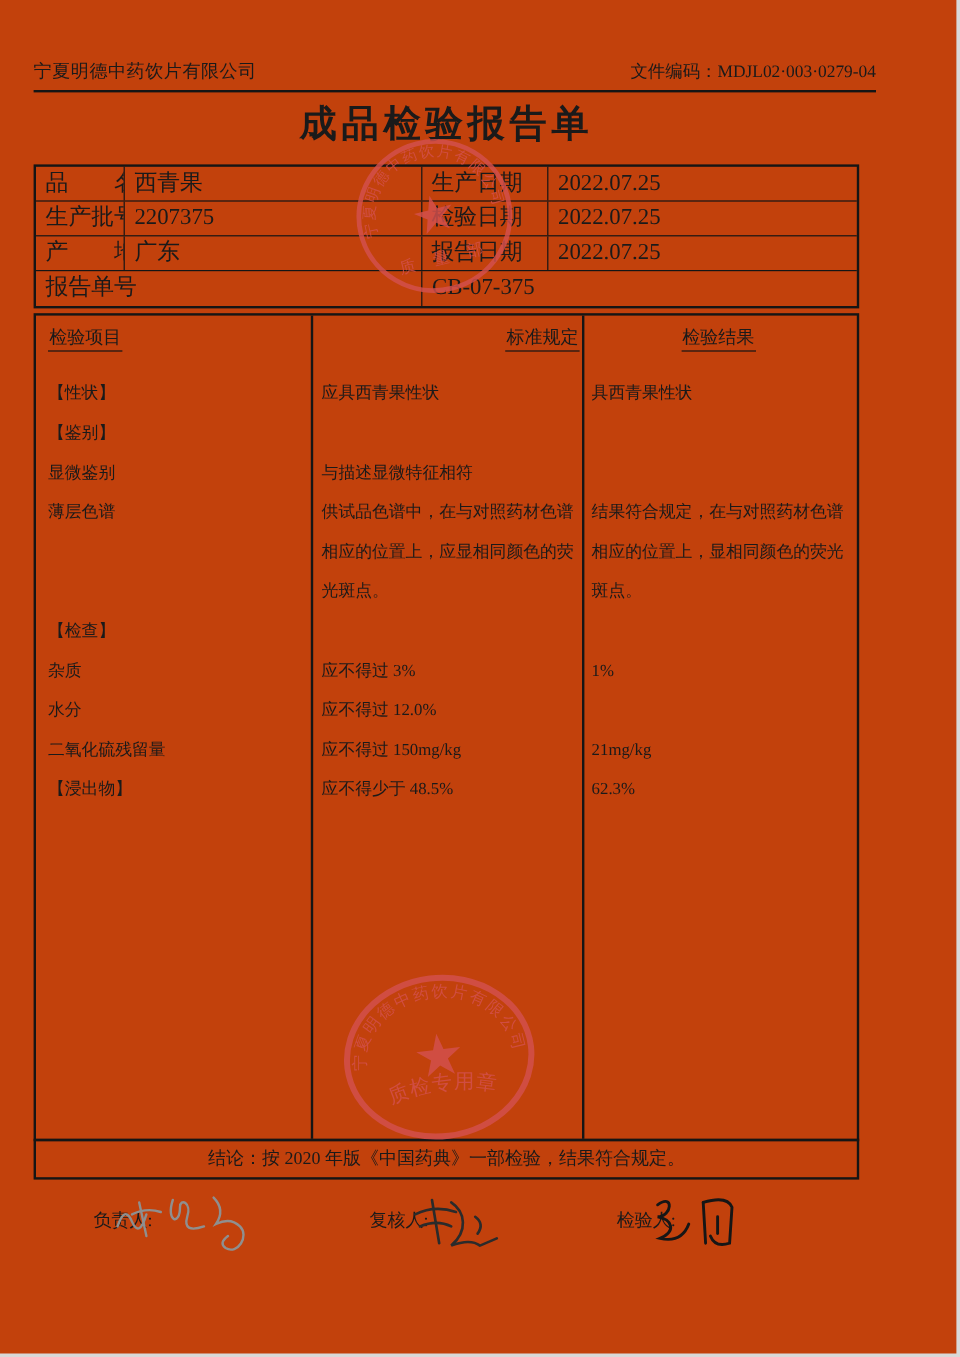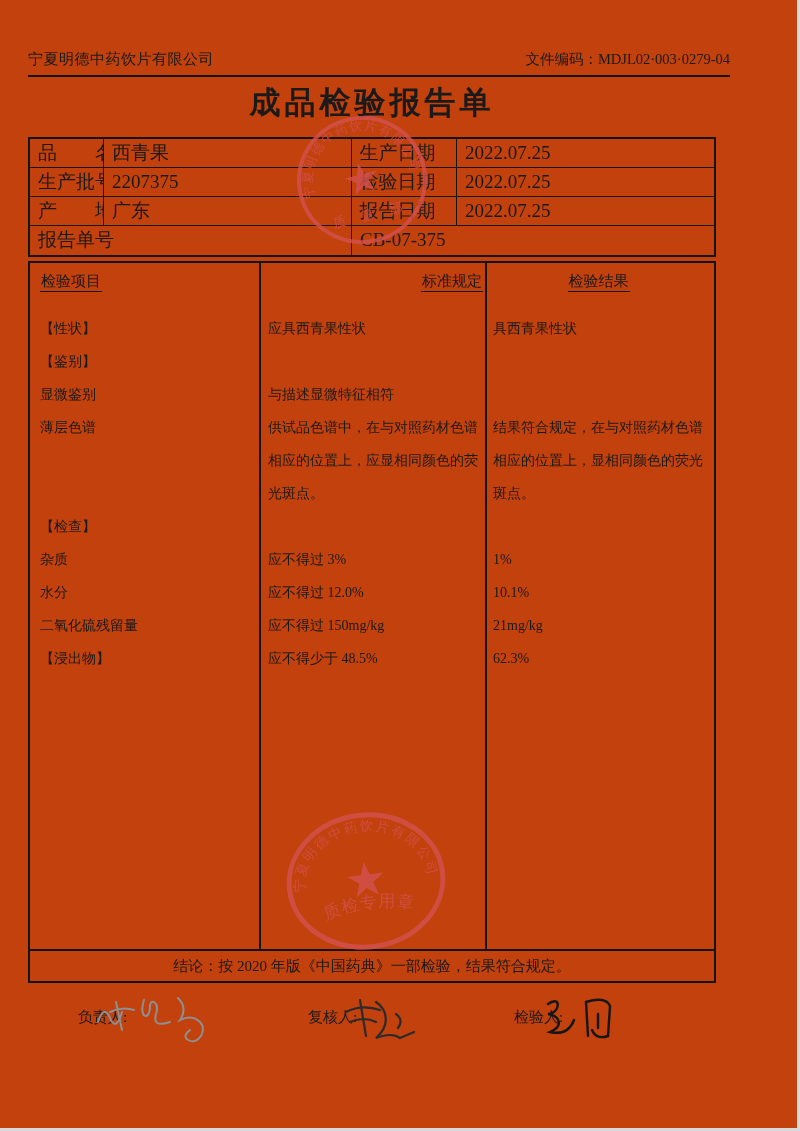--- a/index.html
+++ b/index.html
@@ -150,21 +150,20 @@
         <div class="mcell mc3"></div>
       </div>
       <div class="mrow">
         <div class="mcell mc1">杂质</div>
         <div class="mcell mc2">应不得过 3%</div>
         <div class="mcell mc3">1%</div>
       </div>
       <div class="mrow">
         <div class="mcell mc1">水分</div>
         <div class="mcell mc2">应不得过 12.0%</div>
-        <div class="mcell mc3">10.1%</div>
       </div>
       <div class="mrow">
         <div class="mcell mc1">二氧化硫残留量</div>
         <div class="mcell mc2">应不得过 150mg/kg</div>
         <div class="mcell mc3">21mg/kg</div>
       </div>
       <div class="mrow">
         <div class="mcell mc1">【浸出物】</div>
         <div class="mcell mc2">应不得少于 48.5%</div>
         <div class="mcell mc3">62.3%</div>

